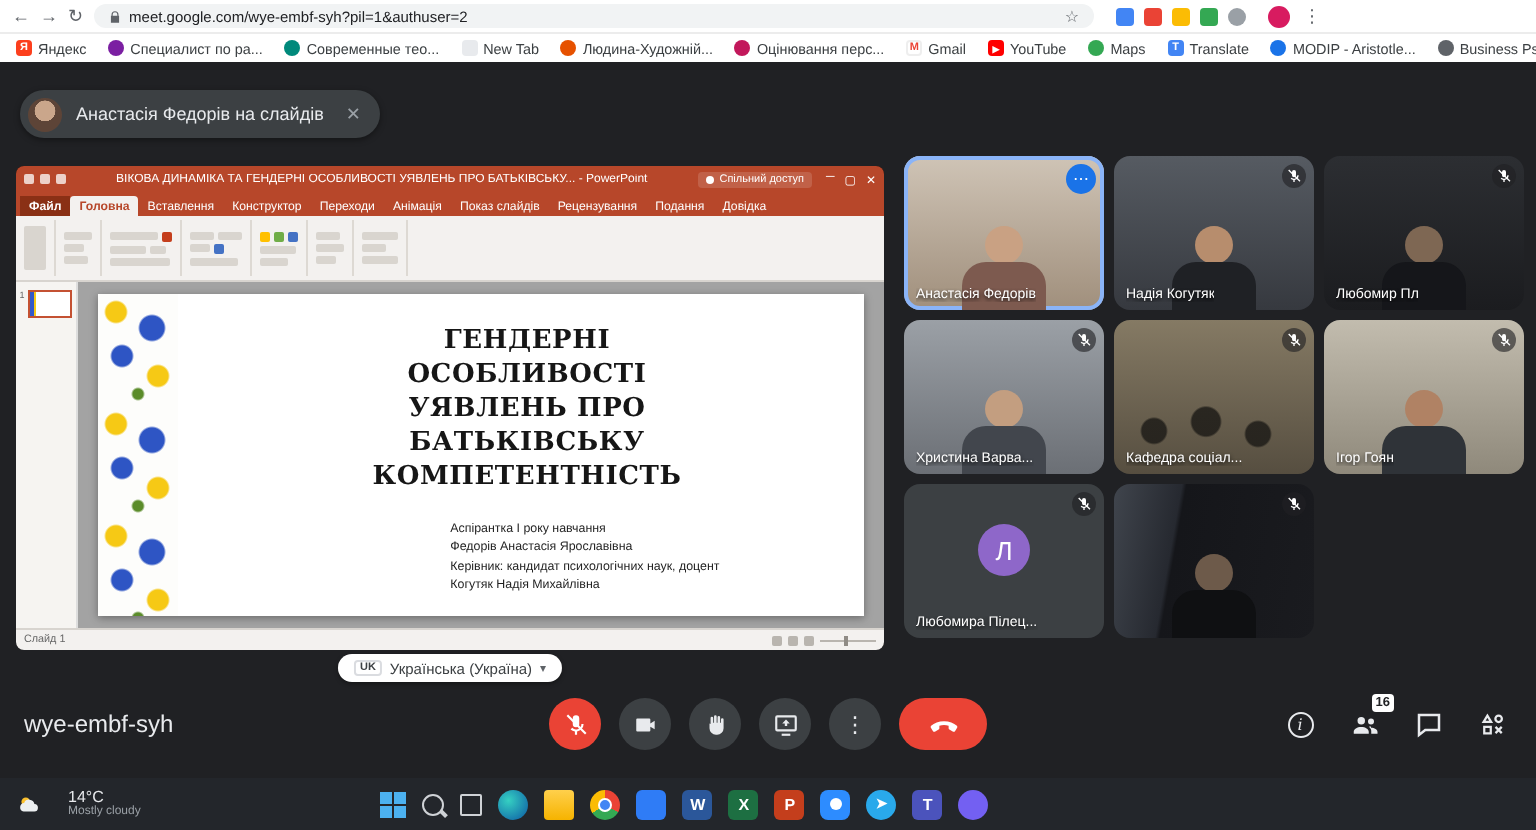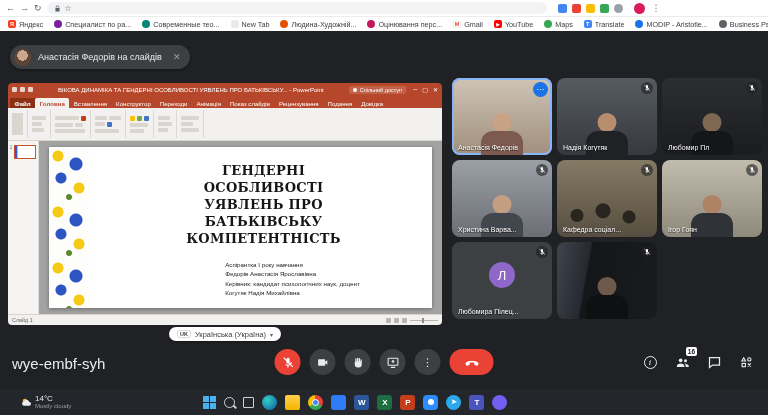--- a/index.html
+++ b/index.html
@@ -129,41 +129,41 @@
   .init-av{position:absolute;left:50%;top:43%;transform:translate(-50%,-50%);width:26px;height:26px;
     border-radius:50%;background:#8e67c9;color:#fff;font-size:13px;display:flex;align-items:center;
     justify-content:center;}
   .ov-avatars{position:absolute;top:15px;left:50%;transform:translateX(-50%);display:flex;}
   .ov-a{width:16px;height:16px;border-radius:50%;border:1px solid #202124;box-sizing:border-box;}
   .ov-a1{background:radial-gradient(circle at 50% 40%,#c7a98b 0 40%,#5f7a4a 41% 100%);}
   .ov-a2{background:#9aa0a6;margin-left:-5px;}
   .ov-name{position:absolute;top:37px;width:100%;text-align:center;font-size:8px;color:#e8eaed;}
   
   .controls{position:absolute;left:0;top:314px;width:768px;height:34px;}
-  .mcode{position:absolute;left:12px;top:10px;color:#e8eaed;font-size:15px;}
+  .mcode{position:absolute;left:12px;top:10px;color:#e8eaed;font-size:12px;}
   .cbtns{position:absolute;left:50%;top:4px;transform:translateX(-50%);display:flex;gap:9px;align-items:center;}
   .cbtn{width:26px;height:26px;border-radius:50%;background:#3c4043;display:flex;align-items:center;
     justify-content:center;color:#e8eaed;font-size:11px;}
   .cbtn svg{width:13px;height:13px;}
   .cbtn.red{background:#ea4335;}
   .endcall{width:44px;height:26px;border-radius:13px;background:#ea4335;display:flex;
     align-items:center;justify-content:center;}
   .endcall svg{width:15px;height:15px;}
   .rbtns{position:absolute;right:14px;top:9px;display:flex;gap:16px;align-items:center;}
   .ricon{position:relative;width:16px;height:16px;display:flex;align-items:center;justify-content:center;}
   .ricon svg{width:15px;height:15px;}
   .info-i{width:11px;height:11px;border:1.2px solid #e8eaed;border-radius:50%;color:#e8eaed;
     font-size:8px;display:flex;align-items:center;justify-content:center;
     font-family:"DejaVu Serif",serif;font-style:italic;}
   .badge{position:absolute;top:-7px;right:-7px;background:#fff;color:#202124;font-size:6.5px;
     padding:0 2px;border-radius:2px;font-weight:bold;line-height:1.4;}
   
   .taskbar{position:absolute;top:389px;left:0;width:768px;height:26px;background:#23262b;
     display:flex;align-items:center;box-sizing:border-box;}
-  .weather{display:flex;align-items:center;gap:2px;padding:0 20px;height:100%;}
+  .weather{display:flex;align-items:center;gap:13px;padding:0 8px;height:100%;}
   .w-txt{line-height:1.15;}
   .w-temp{font-size:8px;color:#e8eaed;}
   .w-desc{font-size:6px;color:#9aa0a6;}
   .tb-icons{display:flex;align-items:center;gap:8px;margin-left:112px;}
   .win{display:grid;grid-template-columns:6px 6px;grid-template-rows:6px 6px;gap:1px;}
   .win i{background:#4cb1f0;}
   .ic-search{width:9px;height:9px;border:1.5px solid #cfd2d6;border-radius:50%;position:relative;}
   .ic-search::after{content:"";position:absolute;width:4px;height:1.5px;background:#cfd2d6;
     transform:rotate(45deg);right:-3px;bottom:-1px;}
   .ic-tview{width:9px;height:9px;border:1.5px solid #cfd2d6;border-radius:1px;}
@@ -194,20 +194,21 @@
 <div class="screen">
 
   <div class="browser-top">
     <span class="nav-ico">←</span>
     <span class="nav-ico">→</span>
     <span class="nav-ico">↻</span>
     <div class="omnibox">
       <svg viewBox="0 0 24 24">
           <path fill="#5f6368" d="M6 10V8a6 6 0 1 1 12 0v2h1v12H5V10h1zm2 0h8V8a4 4 0 0 0-8 0v2z"></path>
         </svg>
+      <span class="url">meet.google.com/wye-embf-syh?pil=1&amp;authuser=2</span>
       <span class="star">☆</span>
     </div>
     <div class="ext-icons">
       <span class="ext-dot" style="background:#4285f4"></span>
       <span class="ext-dot" style="background:#ea4335"></span>
       <span class="ext-dot" style="background:#fbbc04"></span>
       <span class="ext-dot" style="background:#34a853"></span>
       <span class="ext-dot" style="background:#9aa0a6;border-radius:50%"></span>
     </div>
     <div class="avatar"></div>

